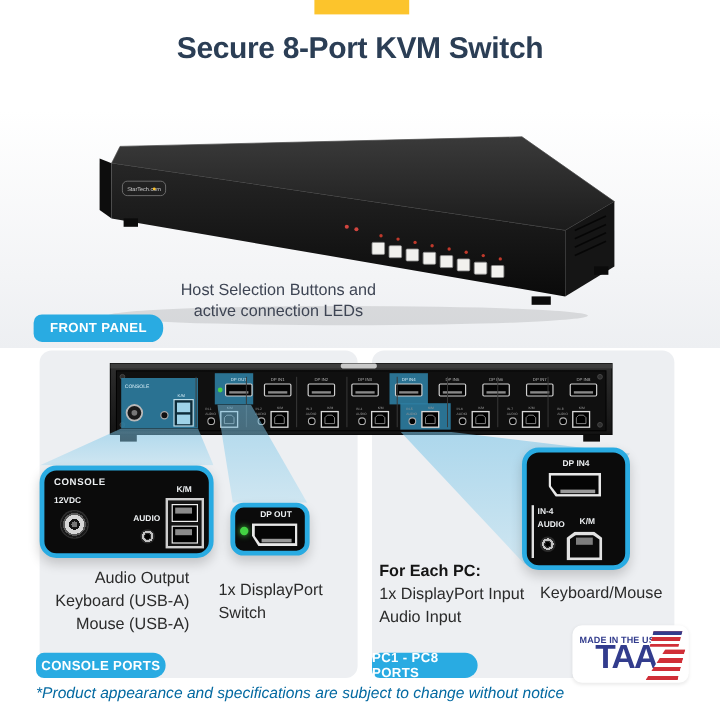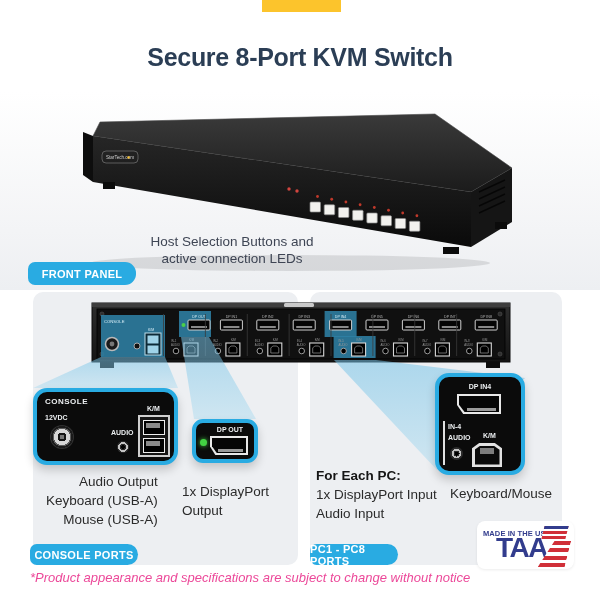--- a/index.html
+++ b/index.html
@@ -2,21 +2,21 @@
 <html style="--blue: #29abe2; --panel: #edeff2; --yellow: #fcc42c; --navy: #2b3e55; --teal: #2d7fa4; --taa-navy: #323c8d; --taa-red: #d02f38;"><head>
 <meta charset="utf-8">
 <style>
   html,body{margin:0;padding:0;background:#fff;}
   #page{position:relative;width:600px;height:600px;background:#ffffff;overflow:hidden;
         font-family:"Liberation Sans", sans-serif; -webkit-font-smoothing:antialiased;}
   .abs{position:absolute;}
 
   
   #accent-bar{left:262px;top:0;width:79px;height:12px;background:var(--yellow);}
-  #title{left:0;top:43px;width:600px;text-align:center;font-size:25px;font-weight:bold;
+  #title{left:0;top:26px;width:600px;text-align:center;font-size:25px;font-weight:bold;
          color:var(--navy);letter-spacing:-0.3px;}
 
   
   #front-bg{left:0;top:92px;width:600px;height:198px;
             background:linear-gradient(180deg,#ffffff 0%,#f3f4f6 70%,#edeff2 100%);}
 
   
   #front-caption{left:112px;top:233px;width:240px;text-align:center;font-size:13.5px;
                  line-height:17px;color:#3e4554;}
 
@@ -89,21 +89,21 @@
             color:var(--taa-navy);letter-spacing:-1.5px;}
   .taa-stripes{position:absolute;transform:skewX(-14deg);}
   #taa-stripes-top{left:66px;top:5px;width:24px;height:13px;
     background:linear-gradient(180deg,var(--taa-navy) 0 3px,rgba(0,0,0,0) 3px),
       repeating-linear-gradient(180deg,var(--taa-red) 0 2.6px,#fff 2.6px 5.2px);}
   #taa-stripes-bottom{left:64px;top:20px;width:27px;height:26px;
     background:repeating-linear-gradient(180deg,var(--taa-red) 0 3.7px,#fff 3.7px 7.4px);
     clip-path:polygon(38% 0,100% 0,100% 100%,0 100%);}
 
   
-  #footer-note{left:30px;top:570px;font-size:13px;font-style:italic;color:#ec4899;}
+  #footer-note{left:30px;top:570px;font-size:13px;font-style:italic;color:#0369a1;}
 </style>
 </head>
 <body>
 
 <div id="page">
 
   <div class="abs" id="accent-bar"></div>
   <div class="abs" id="title">Secure 8-Port KVM Switch</div>
   <div class="abs" id="front-bg"></div>
 
@@ -338,21 +338,21 @@
     </div>
   </div>
 
   <div class="abs body-text" id="txt-console">
     <div>Audio Output</div>
     <div>Keyboard (USB-A)</div>
     <div>Mouse (USB-A)</div>
   </div>
   <div class="abs body-text" id="txt-dp">
     <div>1x DisplayPort</div>
-    <div>Output</div>
+    <div>Switch</div>
   </div>
   <div class="abs body-text" id="txt-pc">
     <div class="hd">For Each PC:</div>
     <div>1x DisplayPort Input</div>
     <div>Audio Input</div>
   </div>
   <div class="abs body-text" id="txt-km">Keyboard/Mouse</div>
 
   <div class="abs badge" id="badge-console">CONSOLE PORTS</div>
   <div class="abs badge" id="badge-pc">PC1 - PC8 PORTS</div>

